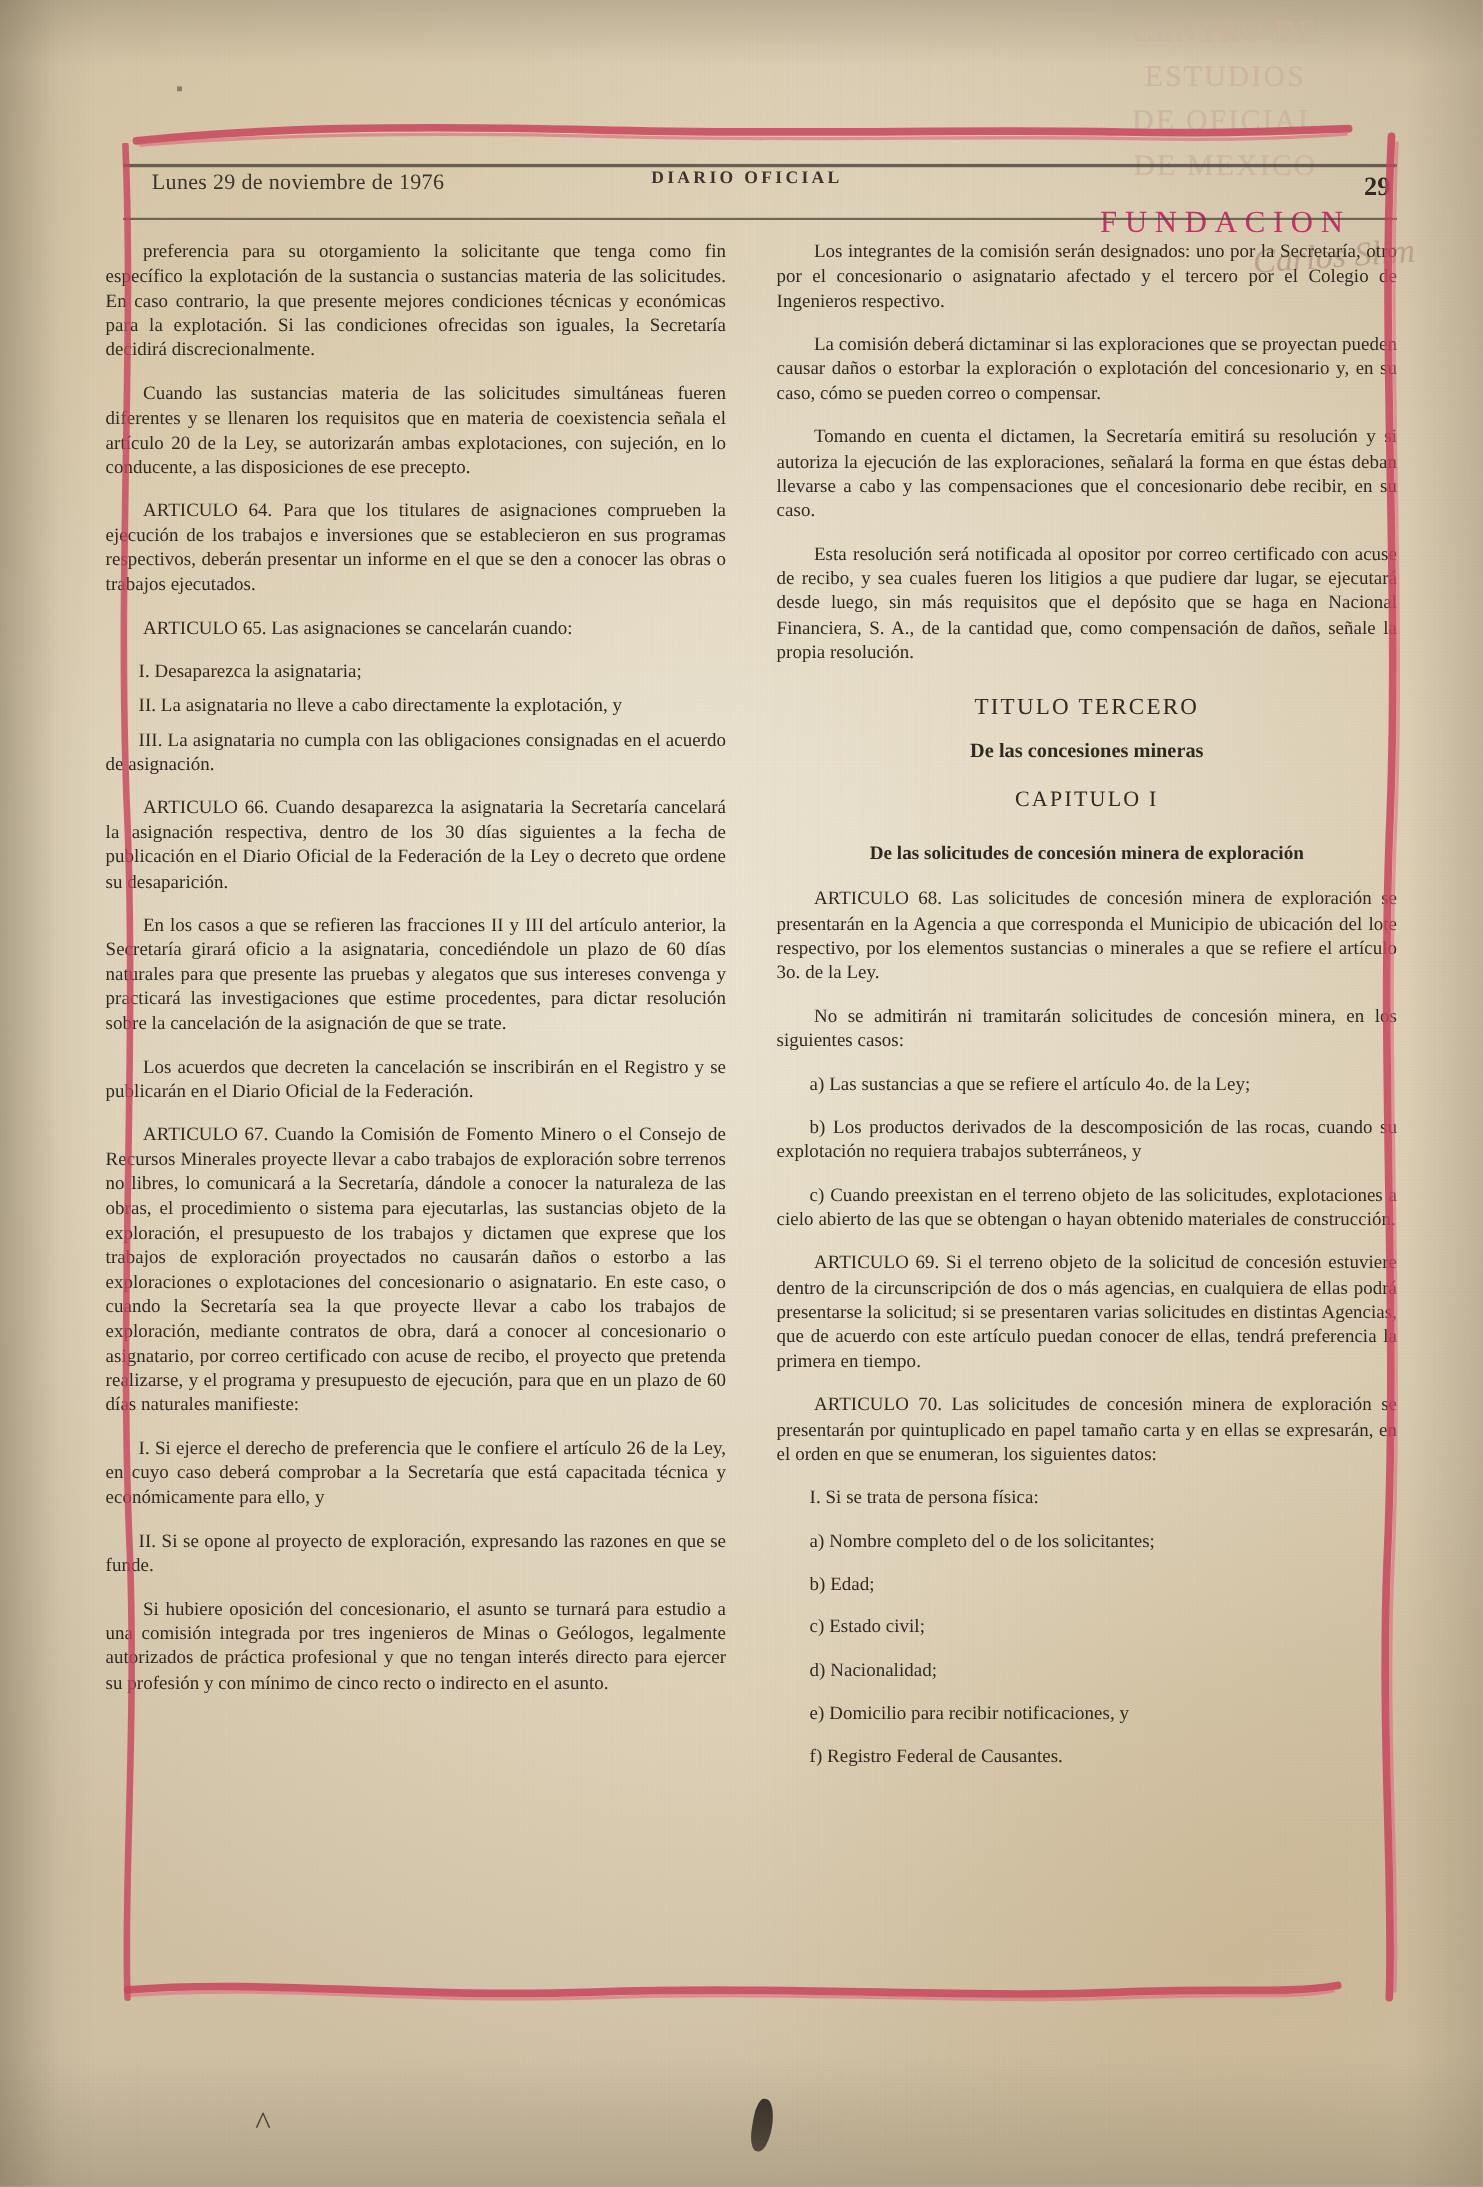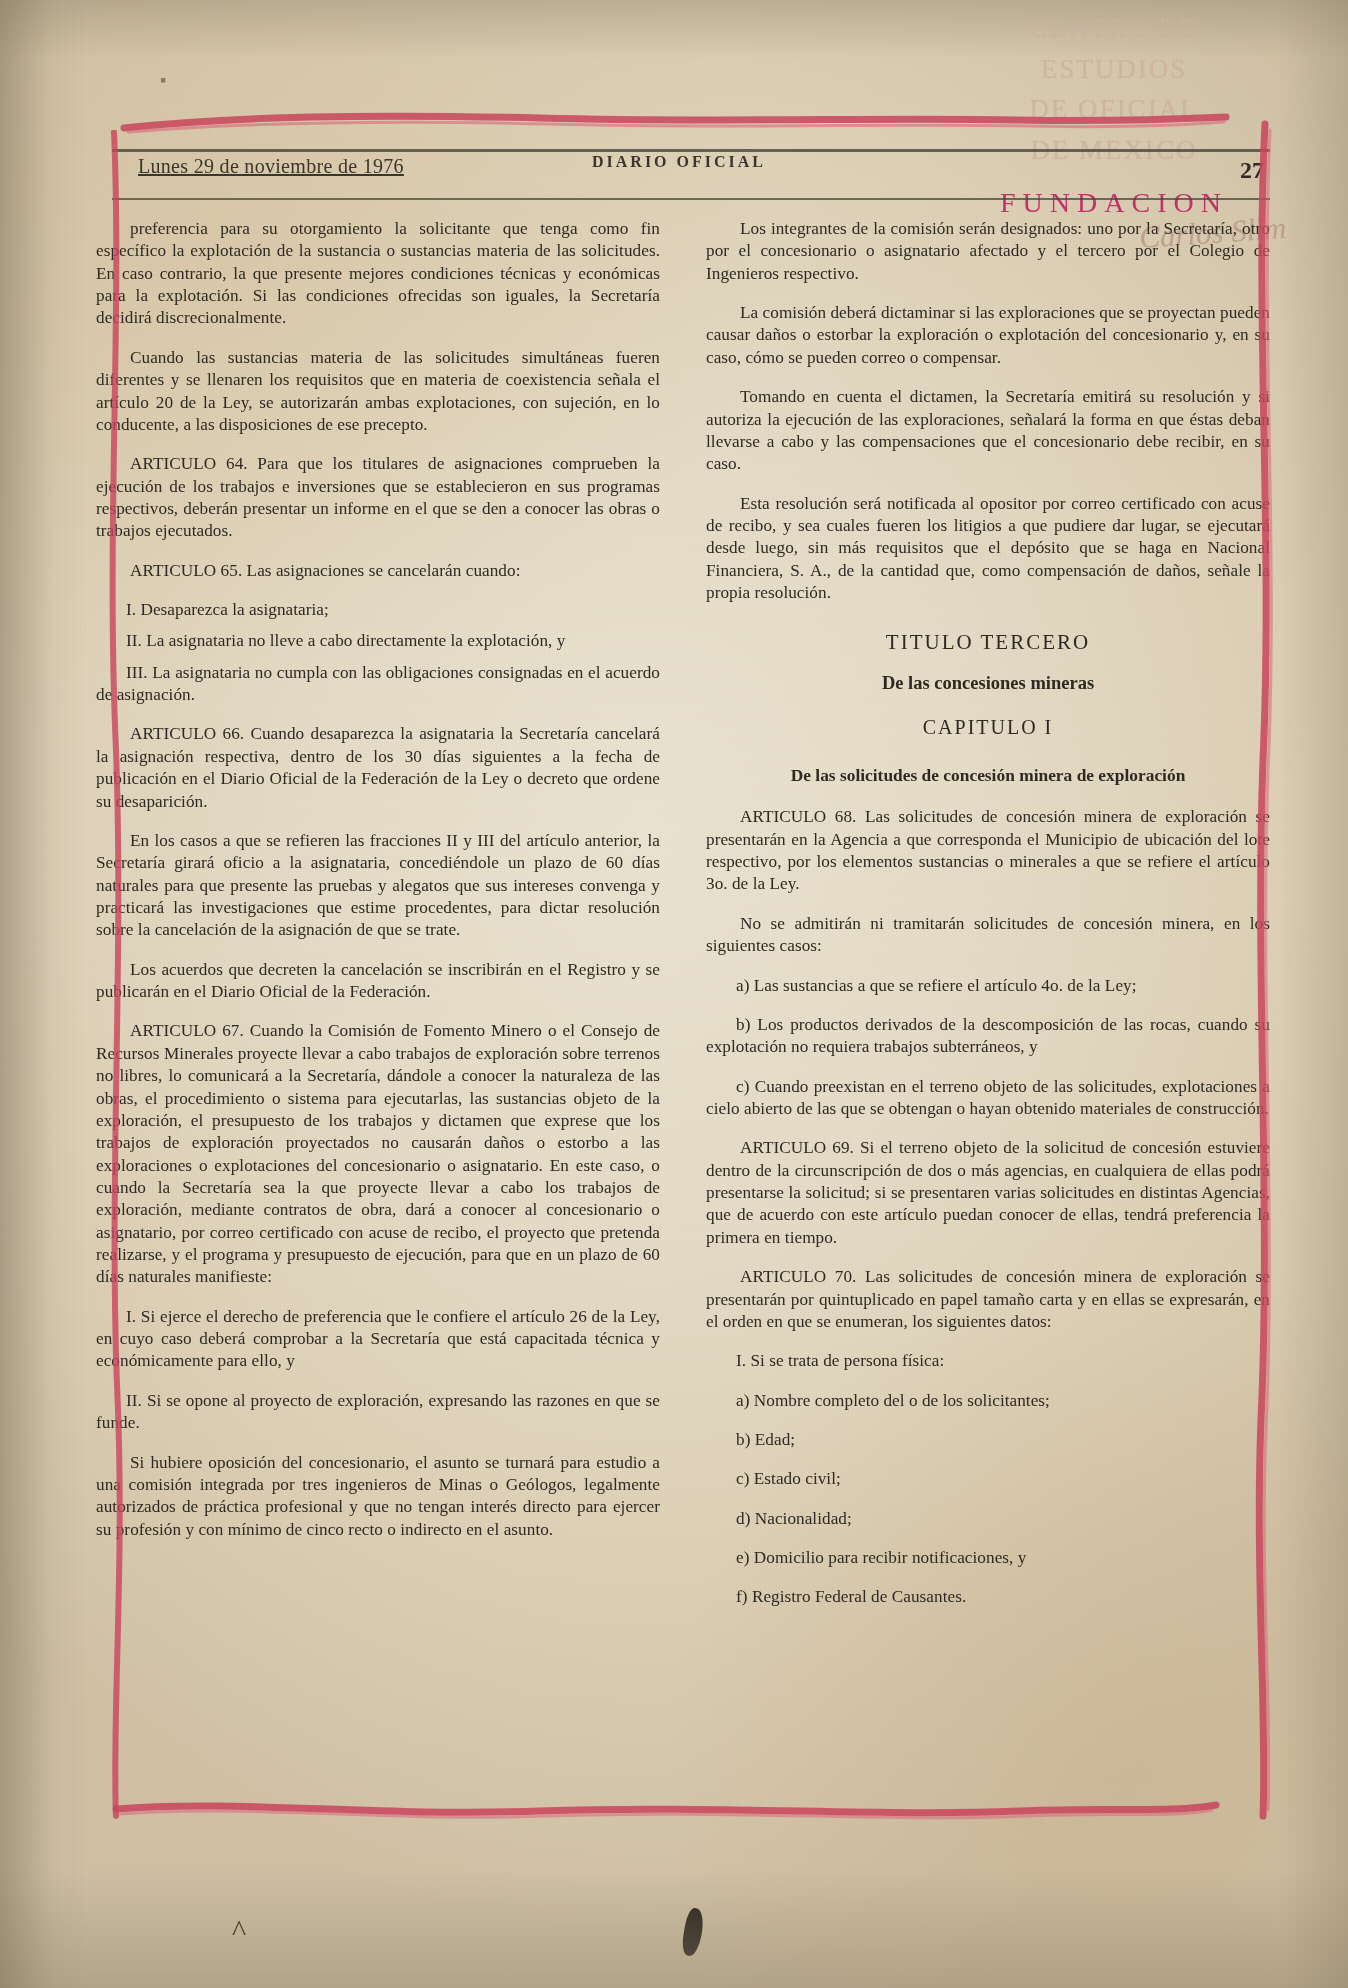--- a/index.html
+++ b/index.html
@@ -120,21 +120,20 @@
     background: #4a4438;
     opacity: 0.75;
   }
   .masthead-date {
     position: absolute;
     left: 42px;
     top: 0;
     font-size: 20px;
     color: #3b362c;
     letter-spacing: 0.3px;
-    text-decoration: underline;
   }
   .masthead-title {
     position: absolute;
     left: 496px;
     top: -2px;
     font-size: 16px;
     letter-spacing: 3px;
     color: #3b362c;
     font-weight: bold;
   }
@@ -282,21 +281,21 @@
     <div class="wm-line">DE OFICIAL</div>
     <div class="wm-line">DE MEXICO</div>
     <div class="wm-found">FUNDACION</div>
   </div>
   <div class="signature">Carlos Slim</div>
 
   <div class="masthead">
     <div class="masthead-rule-top"></div>
     <div class="masthead-date">Lunes 29 de noviembre de 1976</div>
     <div class="masthead-title">DIARIO OFICIAL</div>
-    <div class="masthead-page">27</div>
+    <div class="masthead-page">29</div>
     <div class="masthead-rule-bottom"></div>
   </div>
 
   <div class="scribble-top">▪</div>
 
   <div class="columns">
     <div class="col">
       <p>preferencia para su otorgamiento la solicitante que tenga como fin específico la explotación de la sustancia o sustancias materia de las solicitudes. En caso contrario, la que presente mejores condiciones técnicas y económicas para la explotación. Si las condiciones ofrecidas son iguales, la Secretaría decidirá discrecionalmente.</p>
       <p>Cuando las sustancias materia de las solicitudes simultáneas fueren diferentes y se llenaren los requisitos que en materia de coexistencia señala el artículo 20 de la Ley, se autorizarán ambas explotaciones, con sujeción, en lo conducente, a las disposiciones de ese precepto.</p>
       <p>ARTICULO 64. Para que los titulares de asignaciones comprueben la ejecución de los trabajos e inversiones que se establecieron en sus programas respectivos, deberán presentar un informe en el que se den a conocer las obras o trabajos ejecutados.</p>

